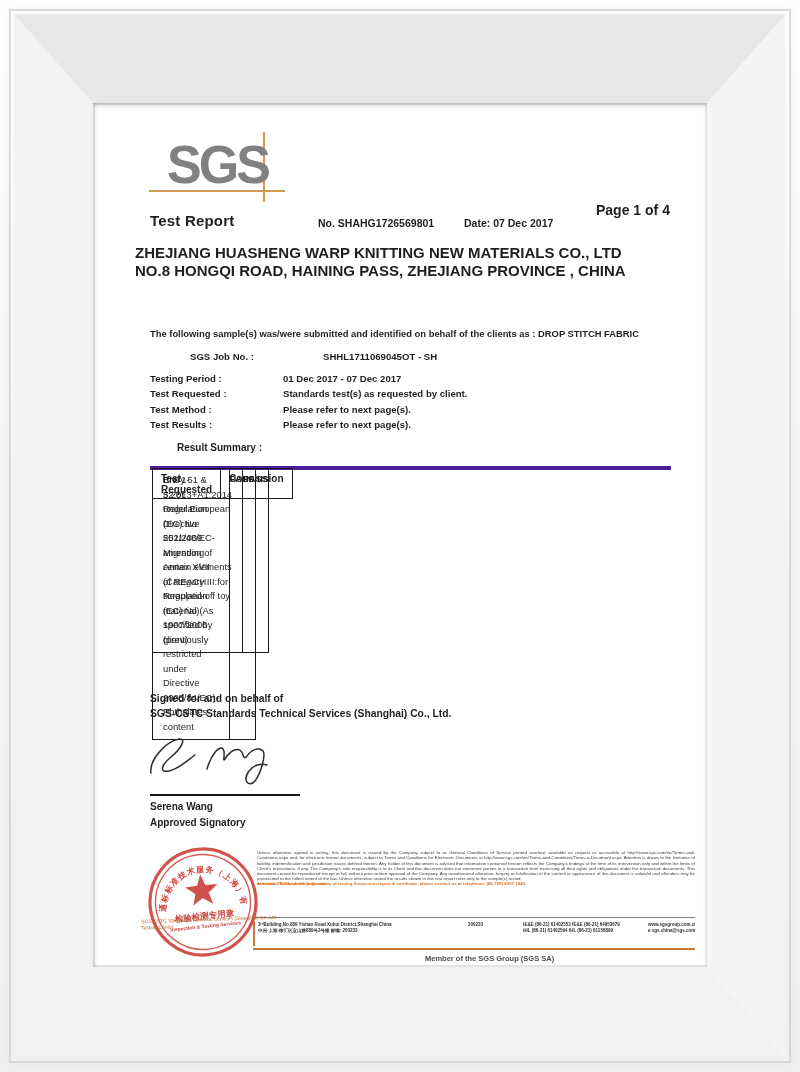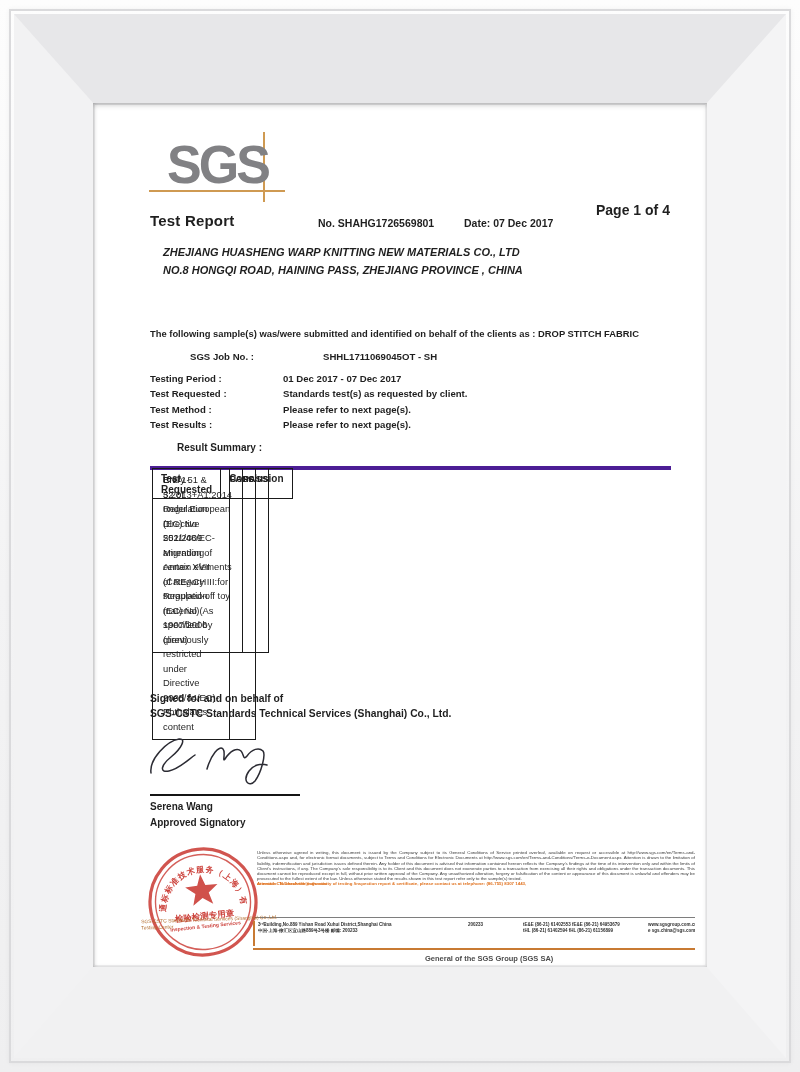--- a/index.html
+++ b/index.html
@@ -20,21 +20,21 @@
   .logo-text{left:72px;top:30px;font-size:52px;font-weight:700;color:#818184;letter-spacing:-3px;
              transform:scaleY(1.04);transform-origin:0 0;line-height:56px;}
   .logo-hline{left:54px;top:85px;width:136px;height:2px;background:#cf9a52;}
   .logo-vline{left:168px;top:27px;width:2px;height:70px;background:#cf9a52;}
   
   .rpt-title{left:55px;top:107px;font-size:15px;font-weight:700;letter-spacing:.2px;}
   .rpt-no{left:223px;top:112px;font-size:10.5px;font-weight:600;}
   .rpt-date{left:369px;top:112px;font-size:10.5px;font-weight:600;}
   .rpt-page{left:469px;top:97px;font-size:14px;font-weight:600;margin-left:32px;}
   
-  .client{left:68px;top:139px;font-size:11px;font-weight:600;line-height:17.5px;width:520px;font-style:italic;}
+  .client{left:40px;top:139px;font-size:15px;font-weight:600;line-height:17.5px;width:520px;}
   .sample-line{left:55px;top:223px;font-size:9.4px;font-weight:600;width:540px;}
   
   .details{left:55px;top:244px;width:540px;font-size:9.6px;font-weight:600;}
   .details .kv{position:static;display:flex;line-height:15.6px;}
   .details .kv.first{margin-bottom:6px;margin-left:40px;}
   .details .k{position:static;width:133px;flex:0 0 133px;}
   .details .v{position:static;text-align:right;}
   .summary-label{left:55px;top:337px;font-size:10px;font-weight:600;margin-left:27px;}
   
   .tbl{left:55px;top:361px;width:521px;border-collapse:collapse;position:absolute;}
@@ -198,17 +198,17 @@
         <span class="r">
           <span class="c1">中国·上海·徐汇区宜山路889号3号楼    邮编: 200233</span>
           <span class="c2"></span>
           <span class="c3">tHL (86-21) 61402594   fHL (86-21) 61156899</span>
           <span class="c4">e sgs.china@sgs.com</span>
         </span>
       </span>
     </div>
 
     <div class="footer-rule"></div>
-    <div class="member">General of the SGS Group (SGS SA)</div>
+    <div class="member">Member of the SGS Group (SGS SA)</div>
   </div>
 
   <div class="opening-shadow"></div>
 </div>
 
 </body></html>

